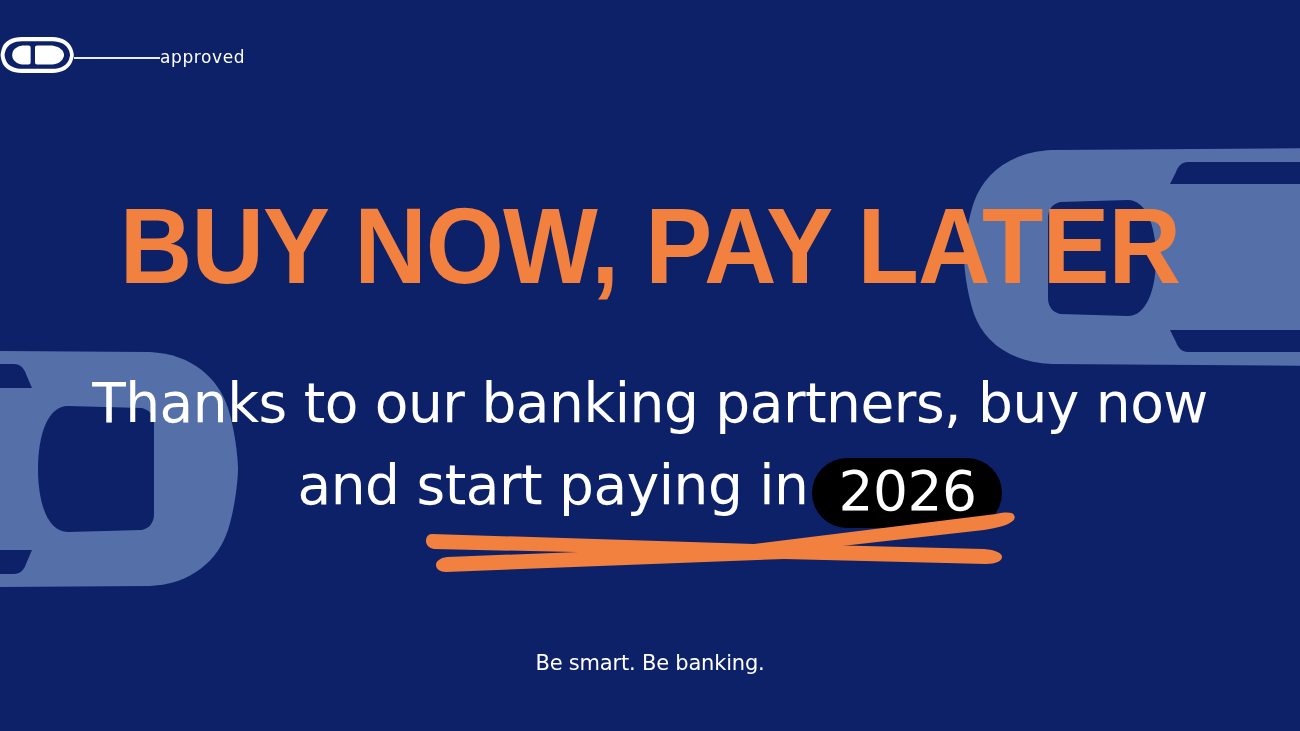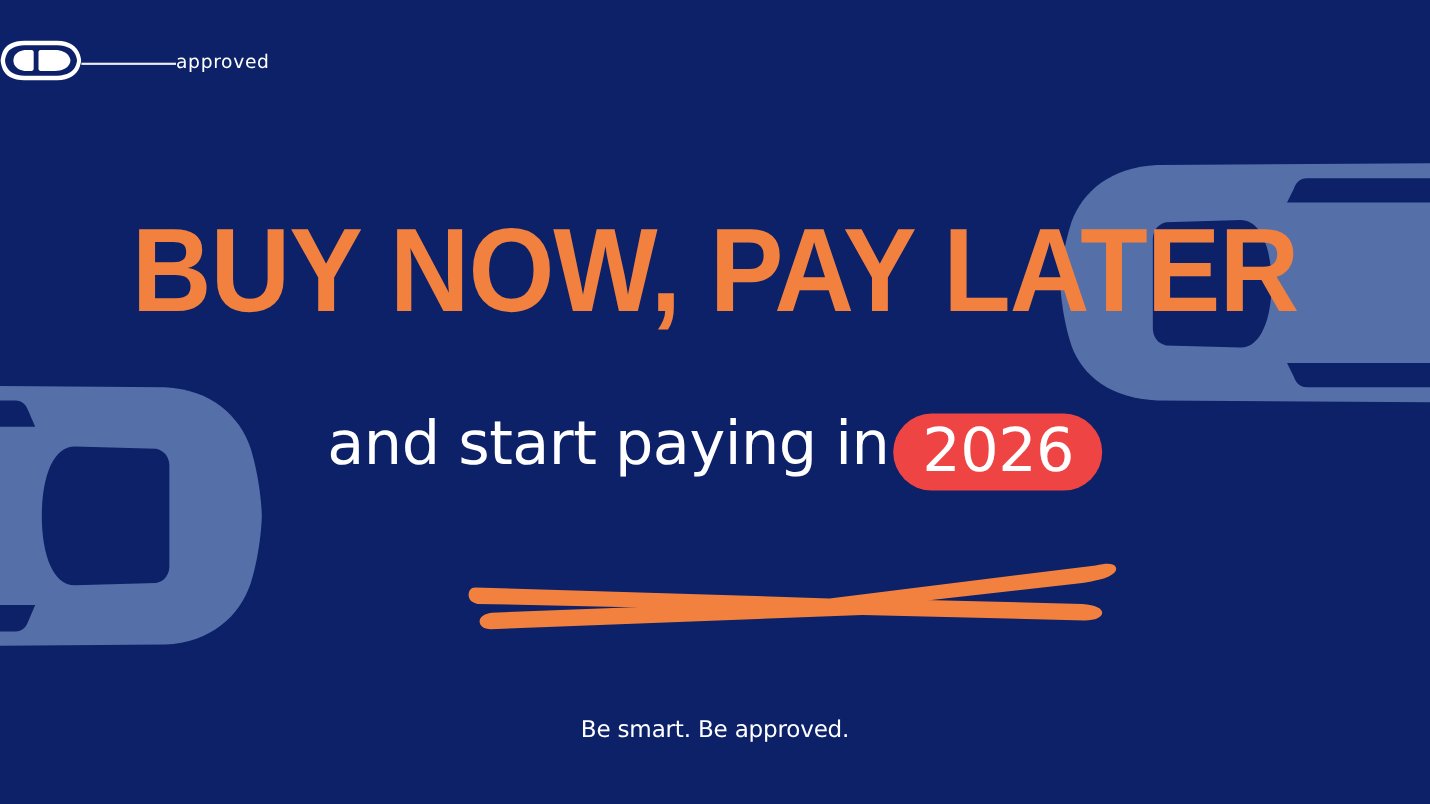--- a/index.html
+++ b/index.html
@@ -94,21 +94,21 @@
     font-size: 55px;
     line-height: 82px;
     letter-spacing: -0.5px;
     white-space: nowrap;
   }
   .body-line {
     display: block;
   }
   #year-pill {
     display: inline-block;
-    background: #ef4444;
+    background: #000000;
     color: #ffffff;
     border-radius: 40px;
     padding: 2px 26px 6px 26px;
     margin-left: 4px;
     line-height: 62px;
     vertical-align: -6px;
   }
 
   
   #underline {
@@ -192,32 +192,33 @@
                  C 64 17.8 63.6 16.4 62.4 14.6 C 60.4 11.8 56 9.4 50 9.4 Z"></path>
       </g>
     </svg>
     <div id="logo-rule"></div>
     <div id="logo-word">approved</div>
   </div>
 
   <div id="headline">BUY NOW, PAY LATER</div>
 
   <div id="body-copy">
+    <span class="body-line">Thanks to our banking partners, buy now</span>
     <span class="body-line">
       <span>and start paying in</span><span id="year-pill">2026</span>
     </span>
   </div>
 
   <svg id="underline" viewBox="0 0 600 80" xmlns="http://www.w3.org/2000/svg">
     <g fill="#f2813f">
       <path d="M8 28 C 4 28 2 31 2 35 C 2 39 5 42 10 43
                L 330 50 L 560 24 C 572 22 580 20 584 18
                C 590 15 592 12 590 9 C 588 6 582 6 572 8
                L 330 38 Z"></path>
       <path d="M22 66 C 16 66 12 63 12 59 C 12 55 16 52 23 51
                L 360 38 L 560 43 C 572 44 578 47 578 51
                C 578 55 572 58 562 58 L 360 53 Z"></path>
     </g>
   </svg>
 
-  <div id="tagline">Be smart. Be approved.</div>
+  <div id="tagline">Be smart. Be banking.</div>
 
 </div>
 
 </body></html>

